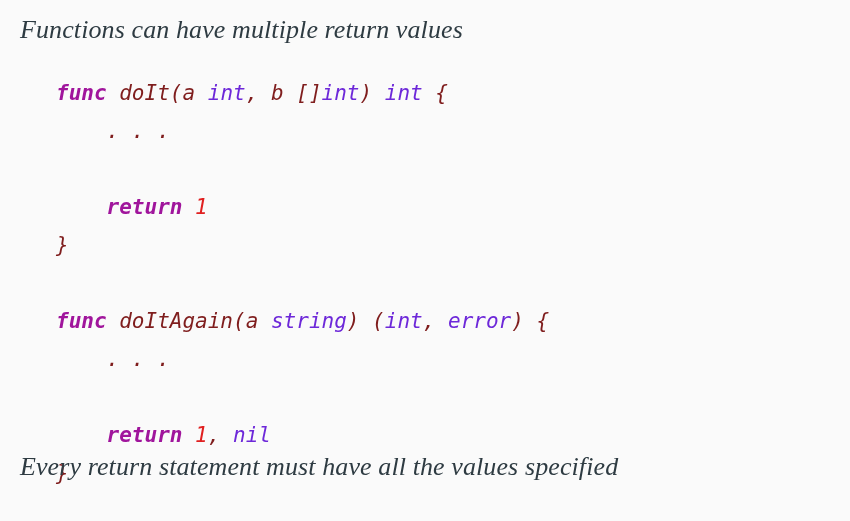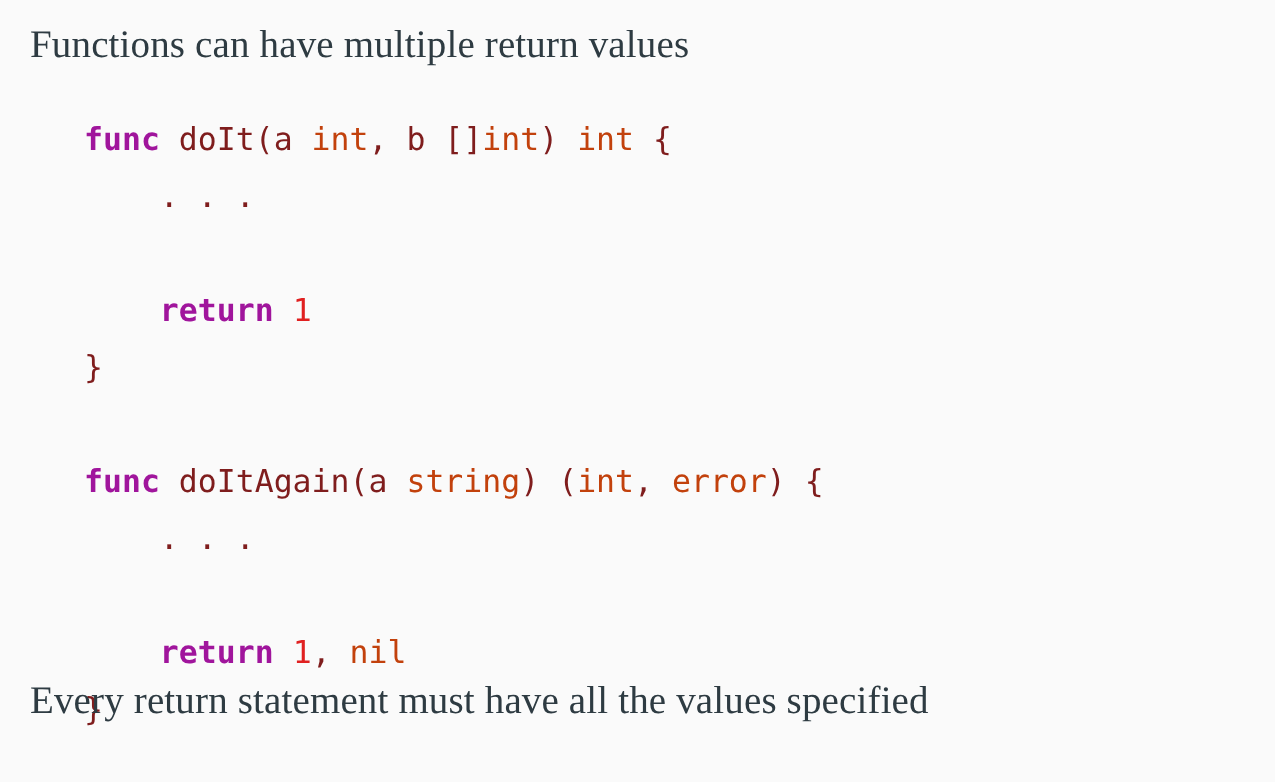--- a/index.html
+++ b/index.html
@@ -15,20 +15,21 @@
     font-family: "Liberation Serif", serif;
   }
 
   .slide {
     position: relative;
     width: 850px;
     height: 521px;
     background: #fafafa;
     box-sizing: border-box;
     padding: 14px;
+    font-style: italic;
   }
 
   
   .prose {
     font-family: "Liberation Serif", serif;
     font-size: 26px;
     line-height: 1.2;
     color: #2e3b42;
     white-space: pre;
     letter-spacing: 0.1px;
@@ -67,21 +68,21 @@
   .code-line.blank {
     height: 38px;
   }
 
   
   .tok-kw {
     color: #a0159c;
     font-weight: bold;
   }
   .tok-type {
-    color: #c2410c;
+    color: #6d28d9;
   }
   .tok-num {
     color: #e02020;
   }
   .tok-plain {
     color: #7f1d1d;
   }
 </style>
 </head>
 <body>

